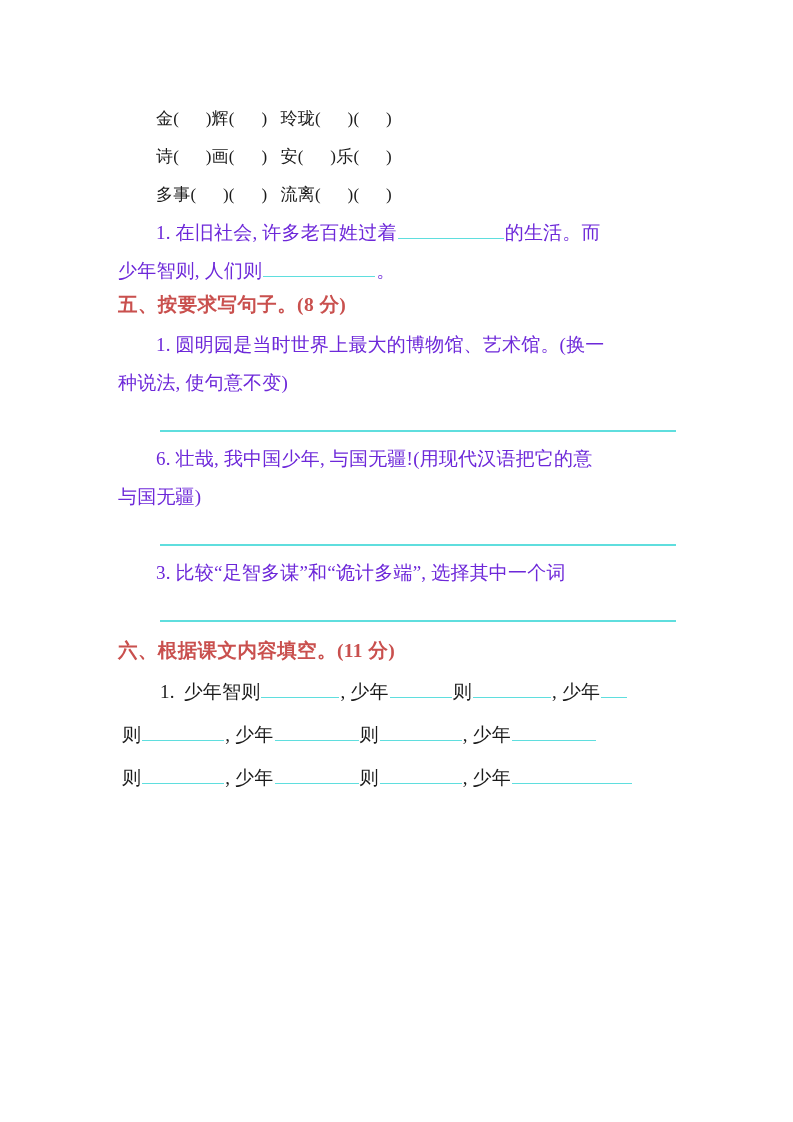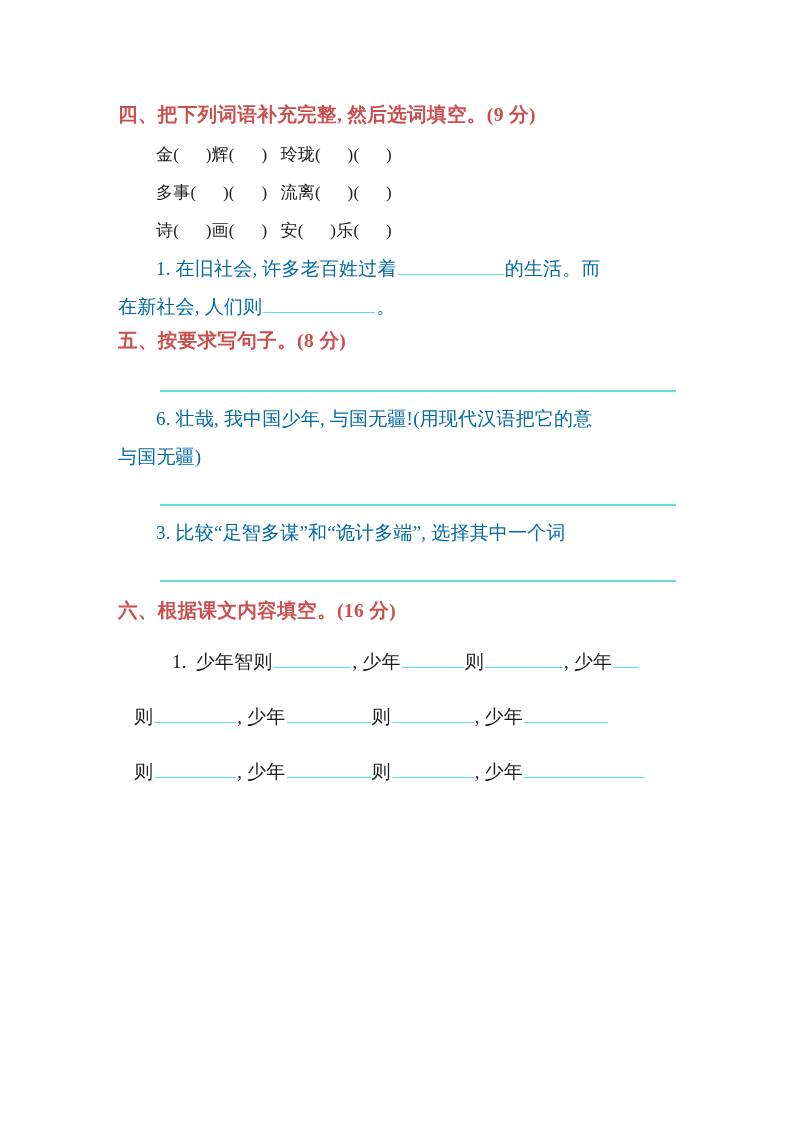--- a/index.html
+++ b/index.html
@@ -42,21 +42,21 @@
     line-height: 30px;
     margin: 0 0 6px 0;
     white-space: nowrap;
   }
 
   
   .para {
     font-size: 19px;
     line-height: 38px;
     margin: 0;
-    color: #0369a1;
+    color: #6d28d9;
     letter-spacing: 0.2px;
   }
   .para.indent {
     text-indent: 38px;
   }
 
   
   .word-row {
     font-size: 17px;
     line-height: 38px;
@@ -87,55 +87,56 @@
     left: 42px;
     right: 0;
     bottom: 8px;
     border-bottom: 2px solid #5fdede;
   }
 
   
   .fill-line {
     font-size: 19px;
     line-height: 39px;
-    margin: 16px;
+    margin: 4px;
     white-space: nowrap;
     letter-spacing: 0.2px;
   }
   .fill-line.first { padding-left: 38px; }
   .num-gap { display: inline-block; width: 9px; }
 </style>
 </head>
 <body>
 
 <div class="page">
   <div class="content">
 
-    <div class="sec-head">四、把下列词语补充完整, 然后选词填空。(9 分)</div>
 
     <div class="word-row">金(      )辉(      )   玲珑(      )(      )</div>
+    <div class="word-row">诗(      )画(      )   安(      )乐(      )</div>
     <div class="word-row">多事(      )(      )   流离(      )(      )</div>
-    <div class="word-row">诗(      )画(      )   安(      )乐(      )</div>
 
     <div class="para indent"><span>1. 在旧社会, 许多老百姓过着</span><span class="blank" style="width:106px"></span><span>的生活。而</span></div>
-    <div class="para"><span>在新社会, 人们则</span><span class="blank" style="width:112px"></span><span>。</span></div>
+    <div class="para"><span>少年智则, 人们则</span><span class="blank" style="width:112px"></span><span>。</span></div>
 
 
     <div class="sec-head" style="">五、按要求写句子。(8 分)</div>
 
+    <div class="para indent">1. 圆明园是当时世界上最大的博物馆、艺术馆。(换一</div>
+    <div class="para">种说法, 使句意不变)</div>
     <div class="answer-rule"></div>
 
     <div class="para indent">6. 壮哉, 我中国少年, 与国无疆!(用现代汉语把它的意</div>
     <div class="para">与国无疆)</div>
     <div class="answer-rule"></div>
 
     <div class="para indent">3. 比较“足智多谋”和“诡计多端”, 选择其中一个词</div>
     <div class="answer-rule"></div>
 
-    <div class="sec-head" style="margin-top:6px">六、根据课文内容填空。(16 分)</div>
+    <div class="sec-head" style="margin-top:6px">六、根据课文内容填空。(11 分)</div>
 
     <div id="s6-lines">
         <div class="fill-line first"><span>1.</span><span class="num-gap"></span><span>少年智则</span><span class="blank" style="width: 78px;"></span><span>, 少年</span><span class="blank" style="width: 62px;"></span><span>则</span><span class="blank" style="width: 78px;"></span><span>, 少年</span><span class="blank" style="width: 26px;"></span></div>
         <div class="fill-line"><span>则</span><span class="blank" style="width: 82px;"></span><span>, 少年</span><span class="blank" style="width: 84px;"></span><span>则</span><span class="blank" style="width: 82px;"></span><span>, 少年</span><span class="blank" style="width: 84px;"></span></div>
         <div class="fill-line"><span>则</span><span class="blank" style="width: 82px;"></span><span>, 少年</span><span class="blank" style="width: 84px;"></span><span>则</span><span class="blank" style="width: 82px;"></span><span>, 少年</span><span class="blank" style="width: 120px;"></span></div>
       </div>
 
   </div>
 </div>
 

